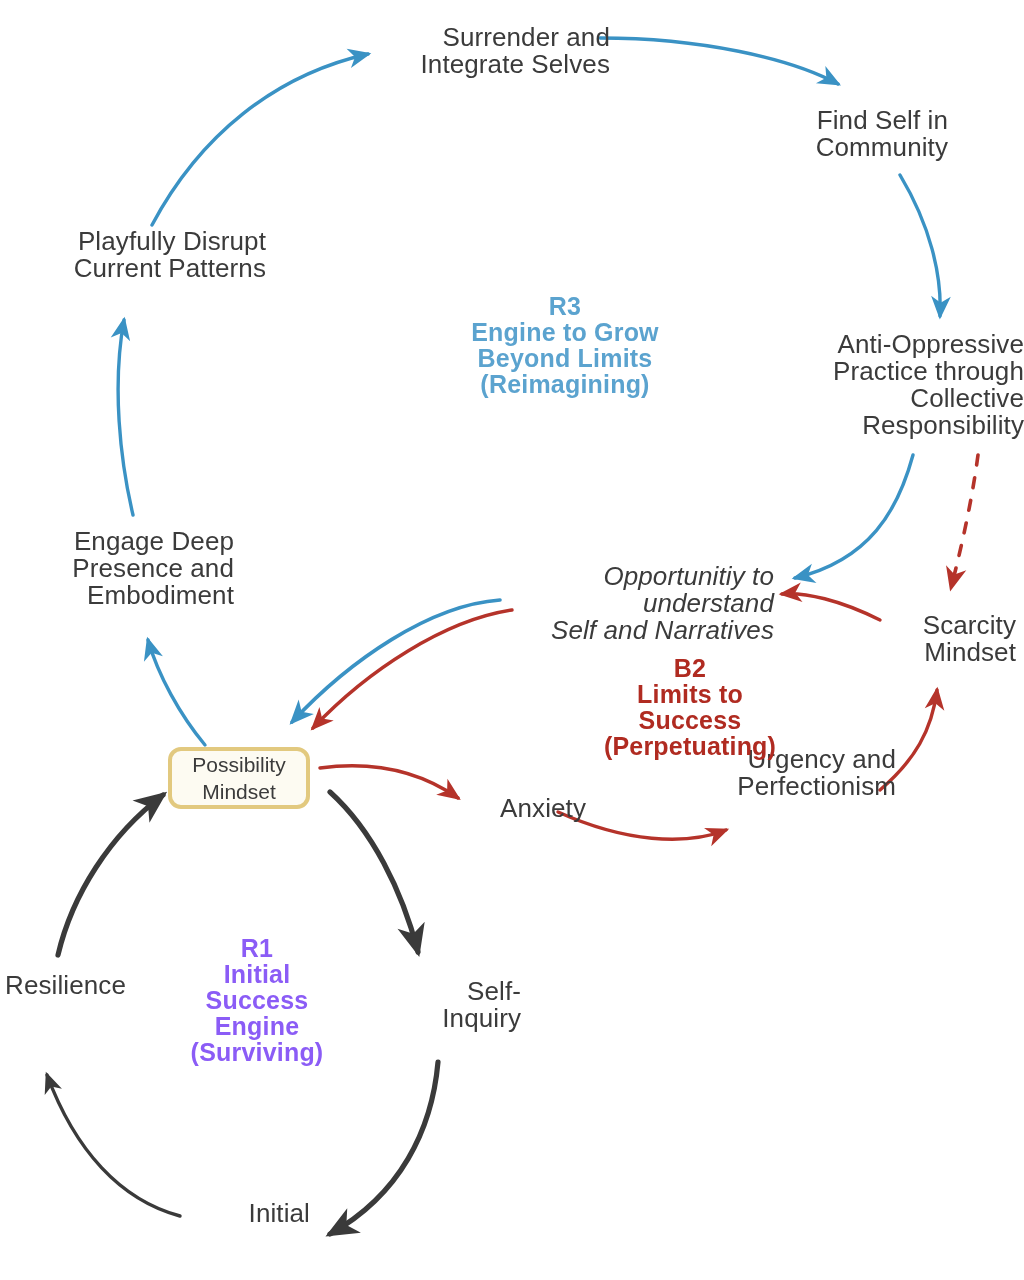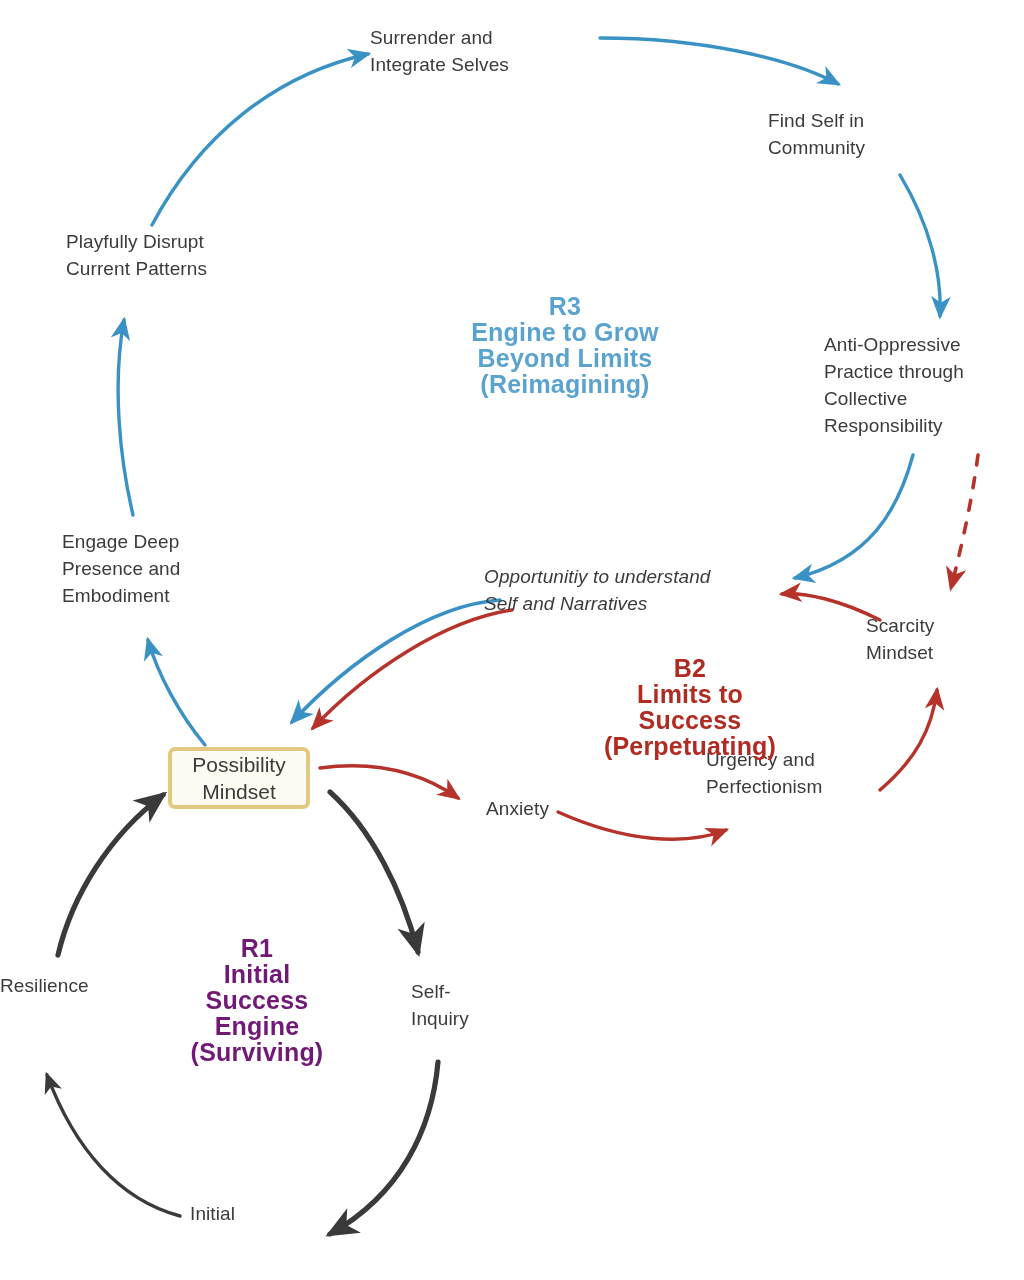--- a/index.html
+++ b/index.html
@@ -21,45 +21,45 @@
   }
   svg#arrow-layer {
     position: absolute;
     top: 0;
     left: 0;
     width: 1024px;
     height: 1280px;
   }
   .node-label {
     position: absolute;
-    text-align: left;
+    text-align: right;
     color: #3b3b3b;
-    font-size: 19px;
+    font-size: 26px;
     line-height: 27px;
     font-weight: 400;
     white-space: pre-line;
     letter-spacing: 0.1px;
   }
   .loop-label {
     position: absolute;
     text-align: center;
     font-weight: bold;
     font-size: 25px;
     line-height: 26px;
     white-space: pre-line;
     letter-spacing: 0.2px;
   }
   #loop-label-r3 { color: #5ba3cf; }
   #loop-label-b2 { color: #b02b21; margin-top: 12px; }
-  #loop-label-r1 { color: #701a75; }
+  #loop-label-r1 { color: #8b5cf6; }
   #node-possibility-mindset {
     position: absolute;
     box-sizing: border-box;
     border: 4px solid #e2c97f;
-    border-radius: 7px;
+    border-radius: 13px;
     background: #fdfbf2;
     display: flex;
     align-items: center;
     justify-content: center;
     text-align: center;
     color: #3b3b3b;
     font-size: 21px;
     line-height: 27px;
     white-space: pre-line;
   }

